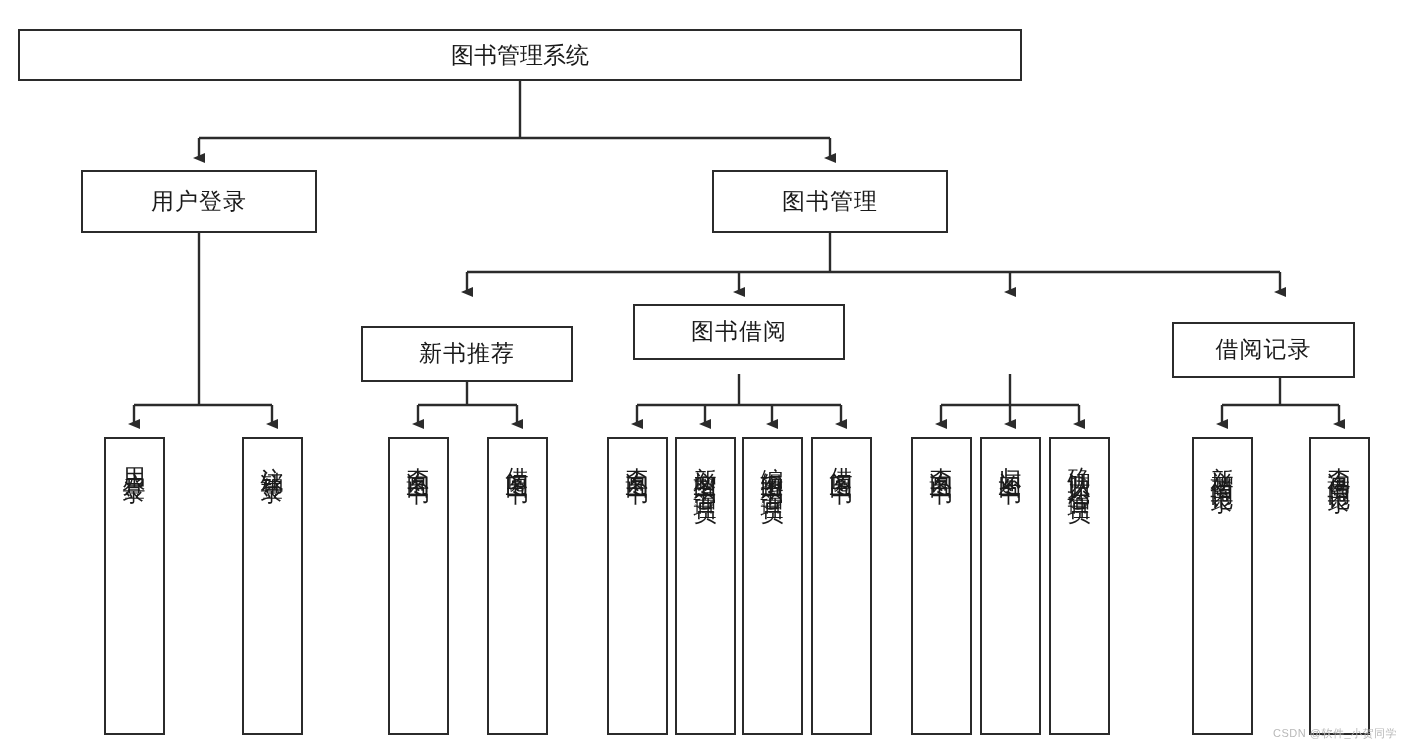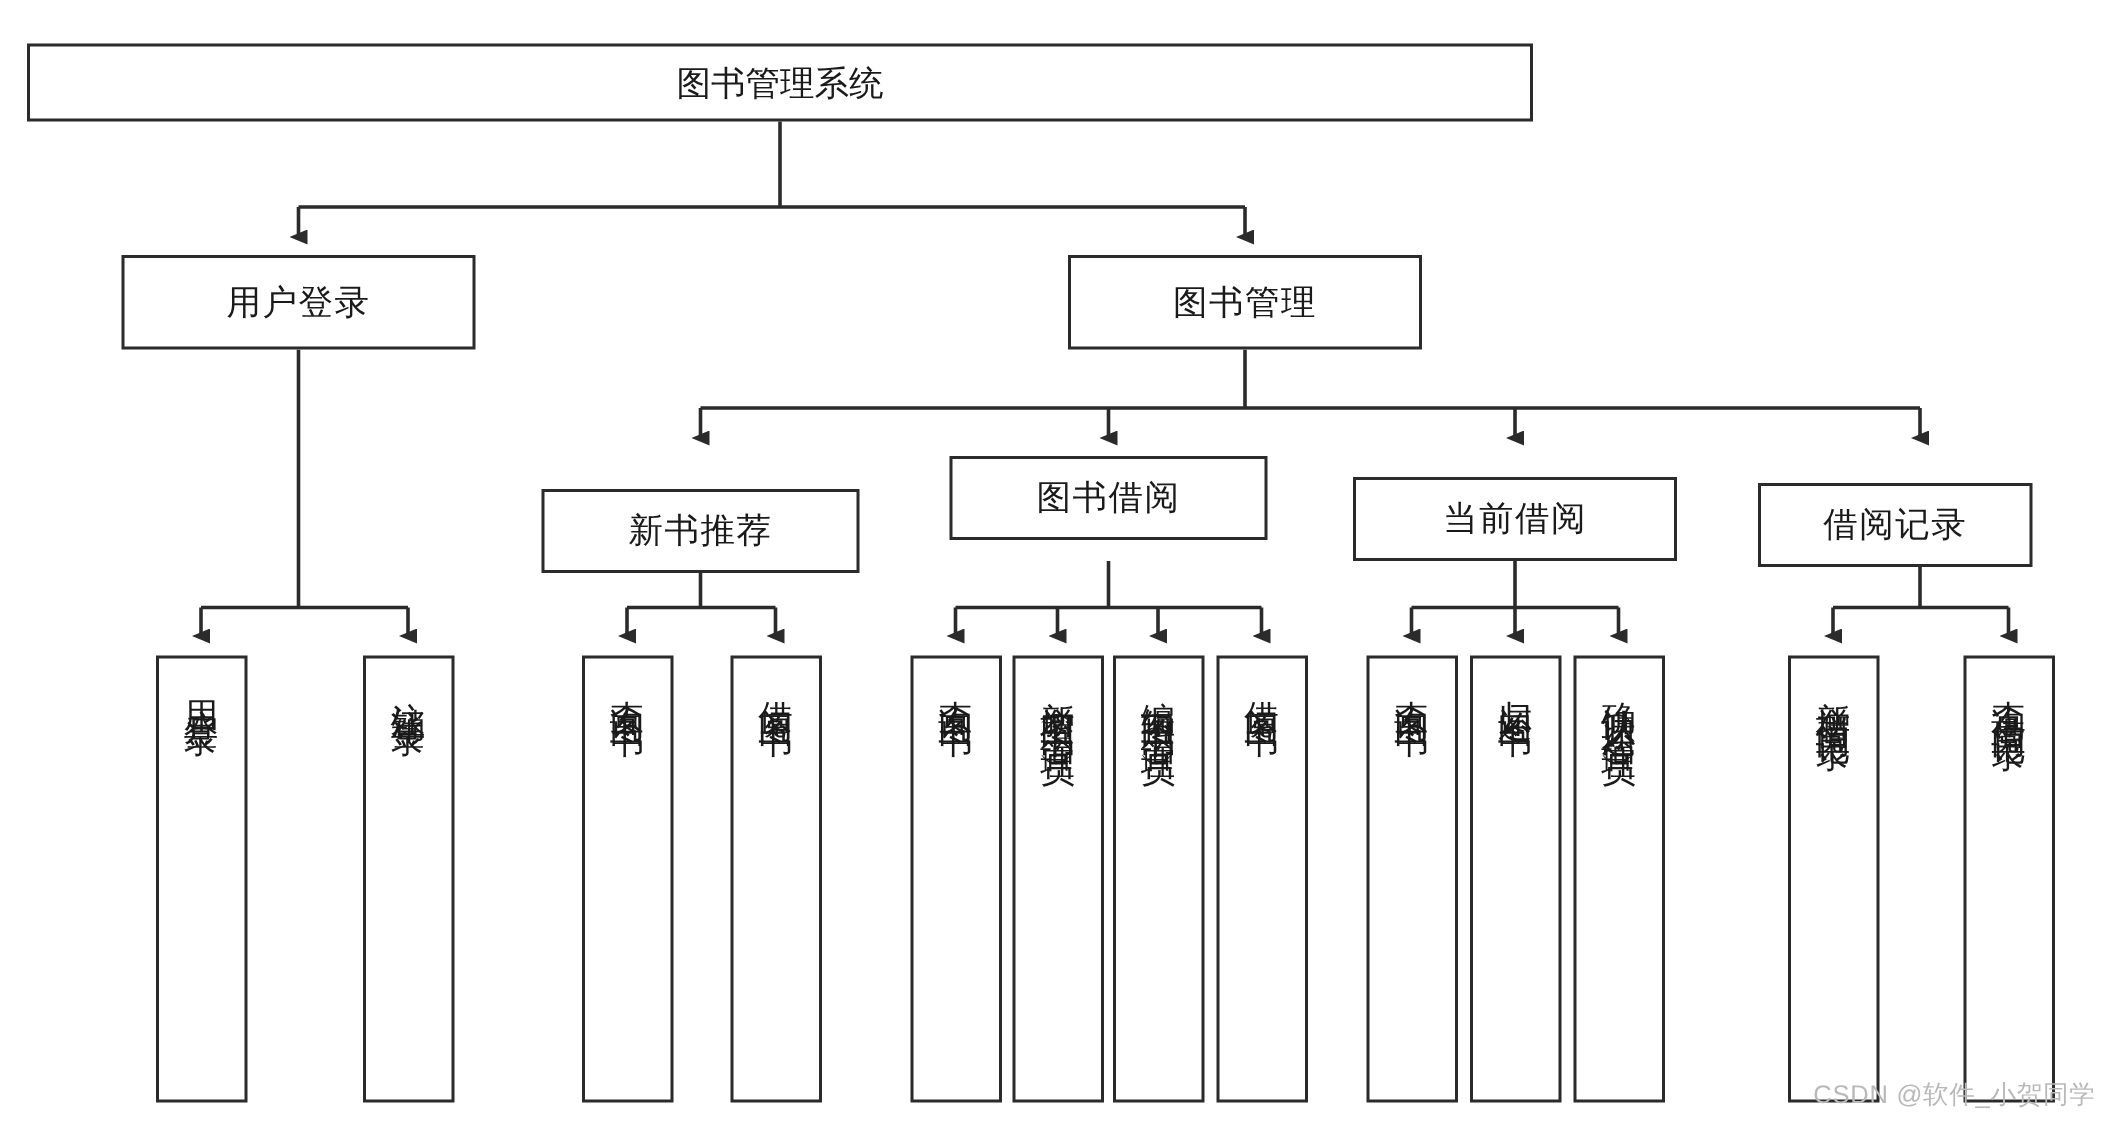--- a/index.html
+++ b/index.html
@@ -54,21 +54,21 @@
     text-orientation: upright;
     letter-spacing: 5px;
     line-height: 1.05;
     white-space: nowrap;
     display: block;
   }
   .watermark {
     position: absolute;
     right: 8px;
     bottom: 6px;
-    font-size: 17px;
+    font-size: 11px;
     color: #b9b9b9;
     letter-spacing: 0.5px;
     white-space: nowrap;
   }
 </style>
 </head>
 <body>
 
 <div id="stage">
 
@@ -132,23 +132,20 @@
   <div class="node horiz" style="left:712px; top:170px; width:236px; height:63px;text-align:center;">
     <span>图书管理</span>
   </div>
 
   <div class="node horiz" style="left:361px; top:326px; width:212px; height:56px;justify-content:center;">
     <span>新书推荐</span>
   </div>
   <div class="node horiz" style="left:633px; top:304px; width:212px; height:56px;">
     <span>图书借阅</span>
   </div>
-  <div class="node horiz" style="left:902px; top:318px; width:216px; height:56px;">
-    <span>当前借阅</span>
-  </div>
   <div class="node horiz" style="left:1172px; top:322px; width:183px; height:56px;">
     <span>借阅记录</span>
   </div>
 
   <div class="node leaf" style="left:104px; top:437px; width:61px; height:298px;">
     <span class="vtext">用户登录</span>
   </div>
   <div class="node leaf" style="left:242px; top:437px; width:61px; height:298px;">
     <span class="vtext">注销登录</span>
   </div>

